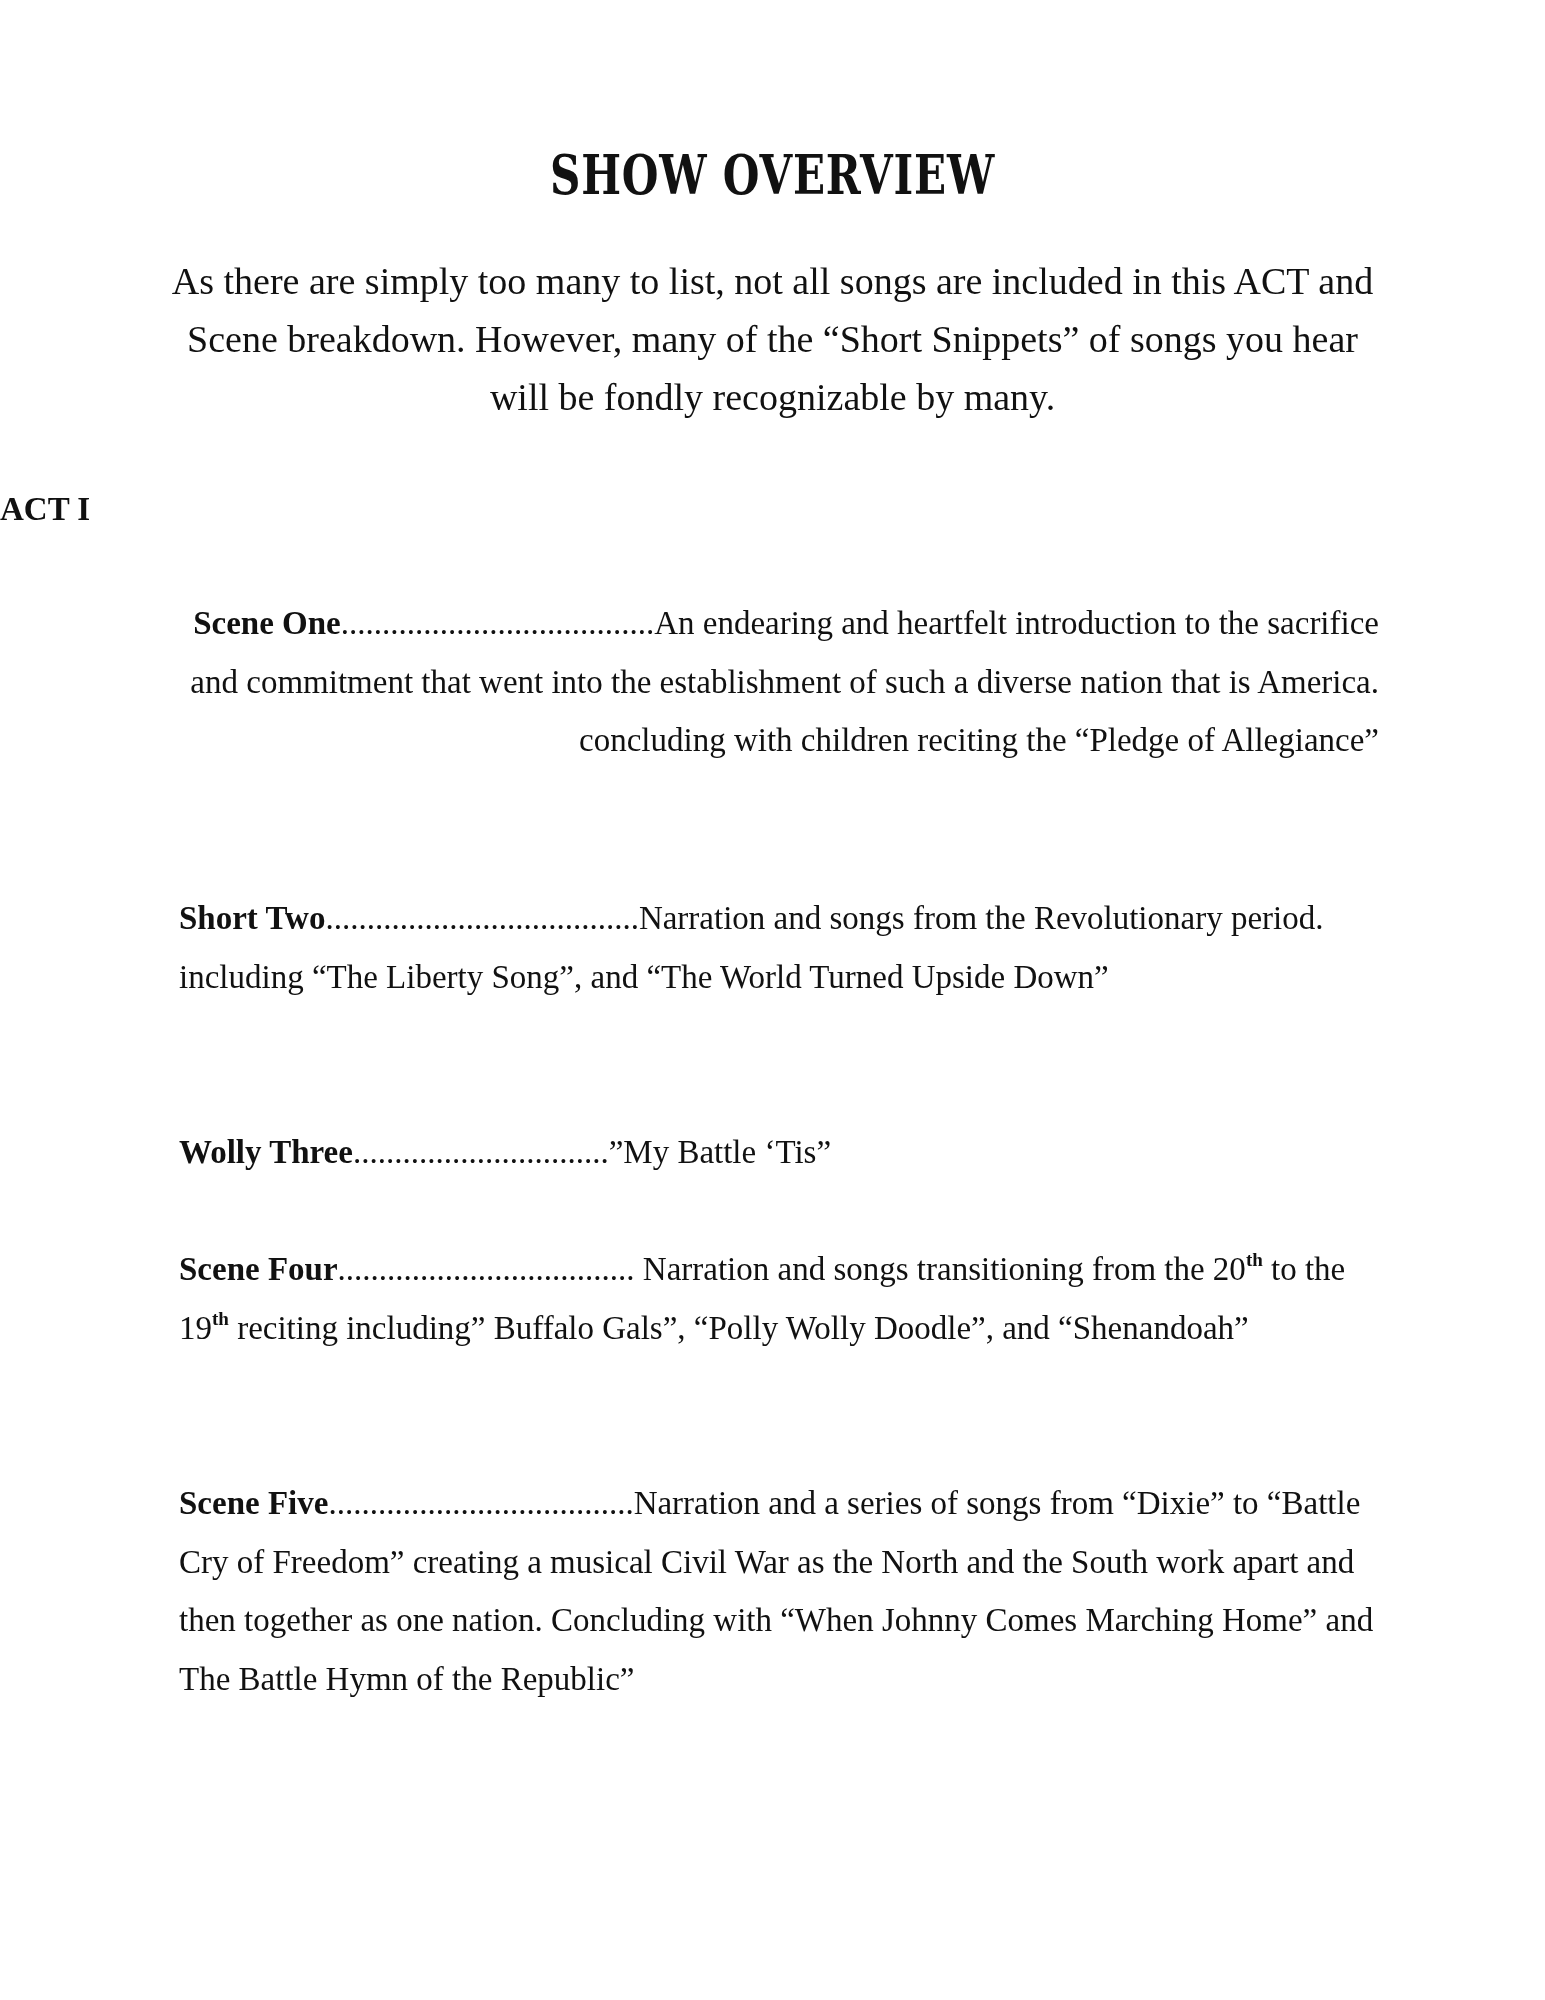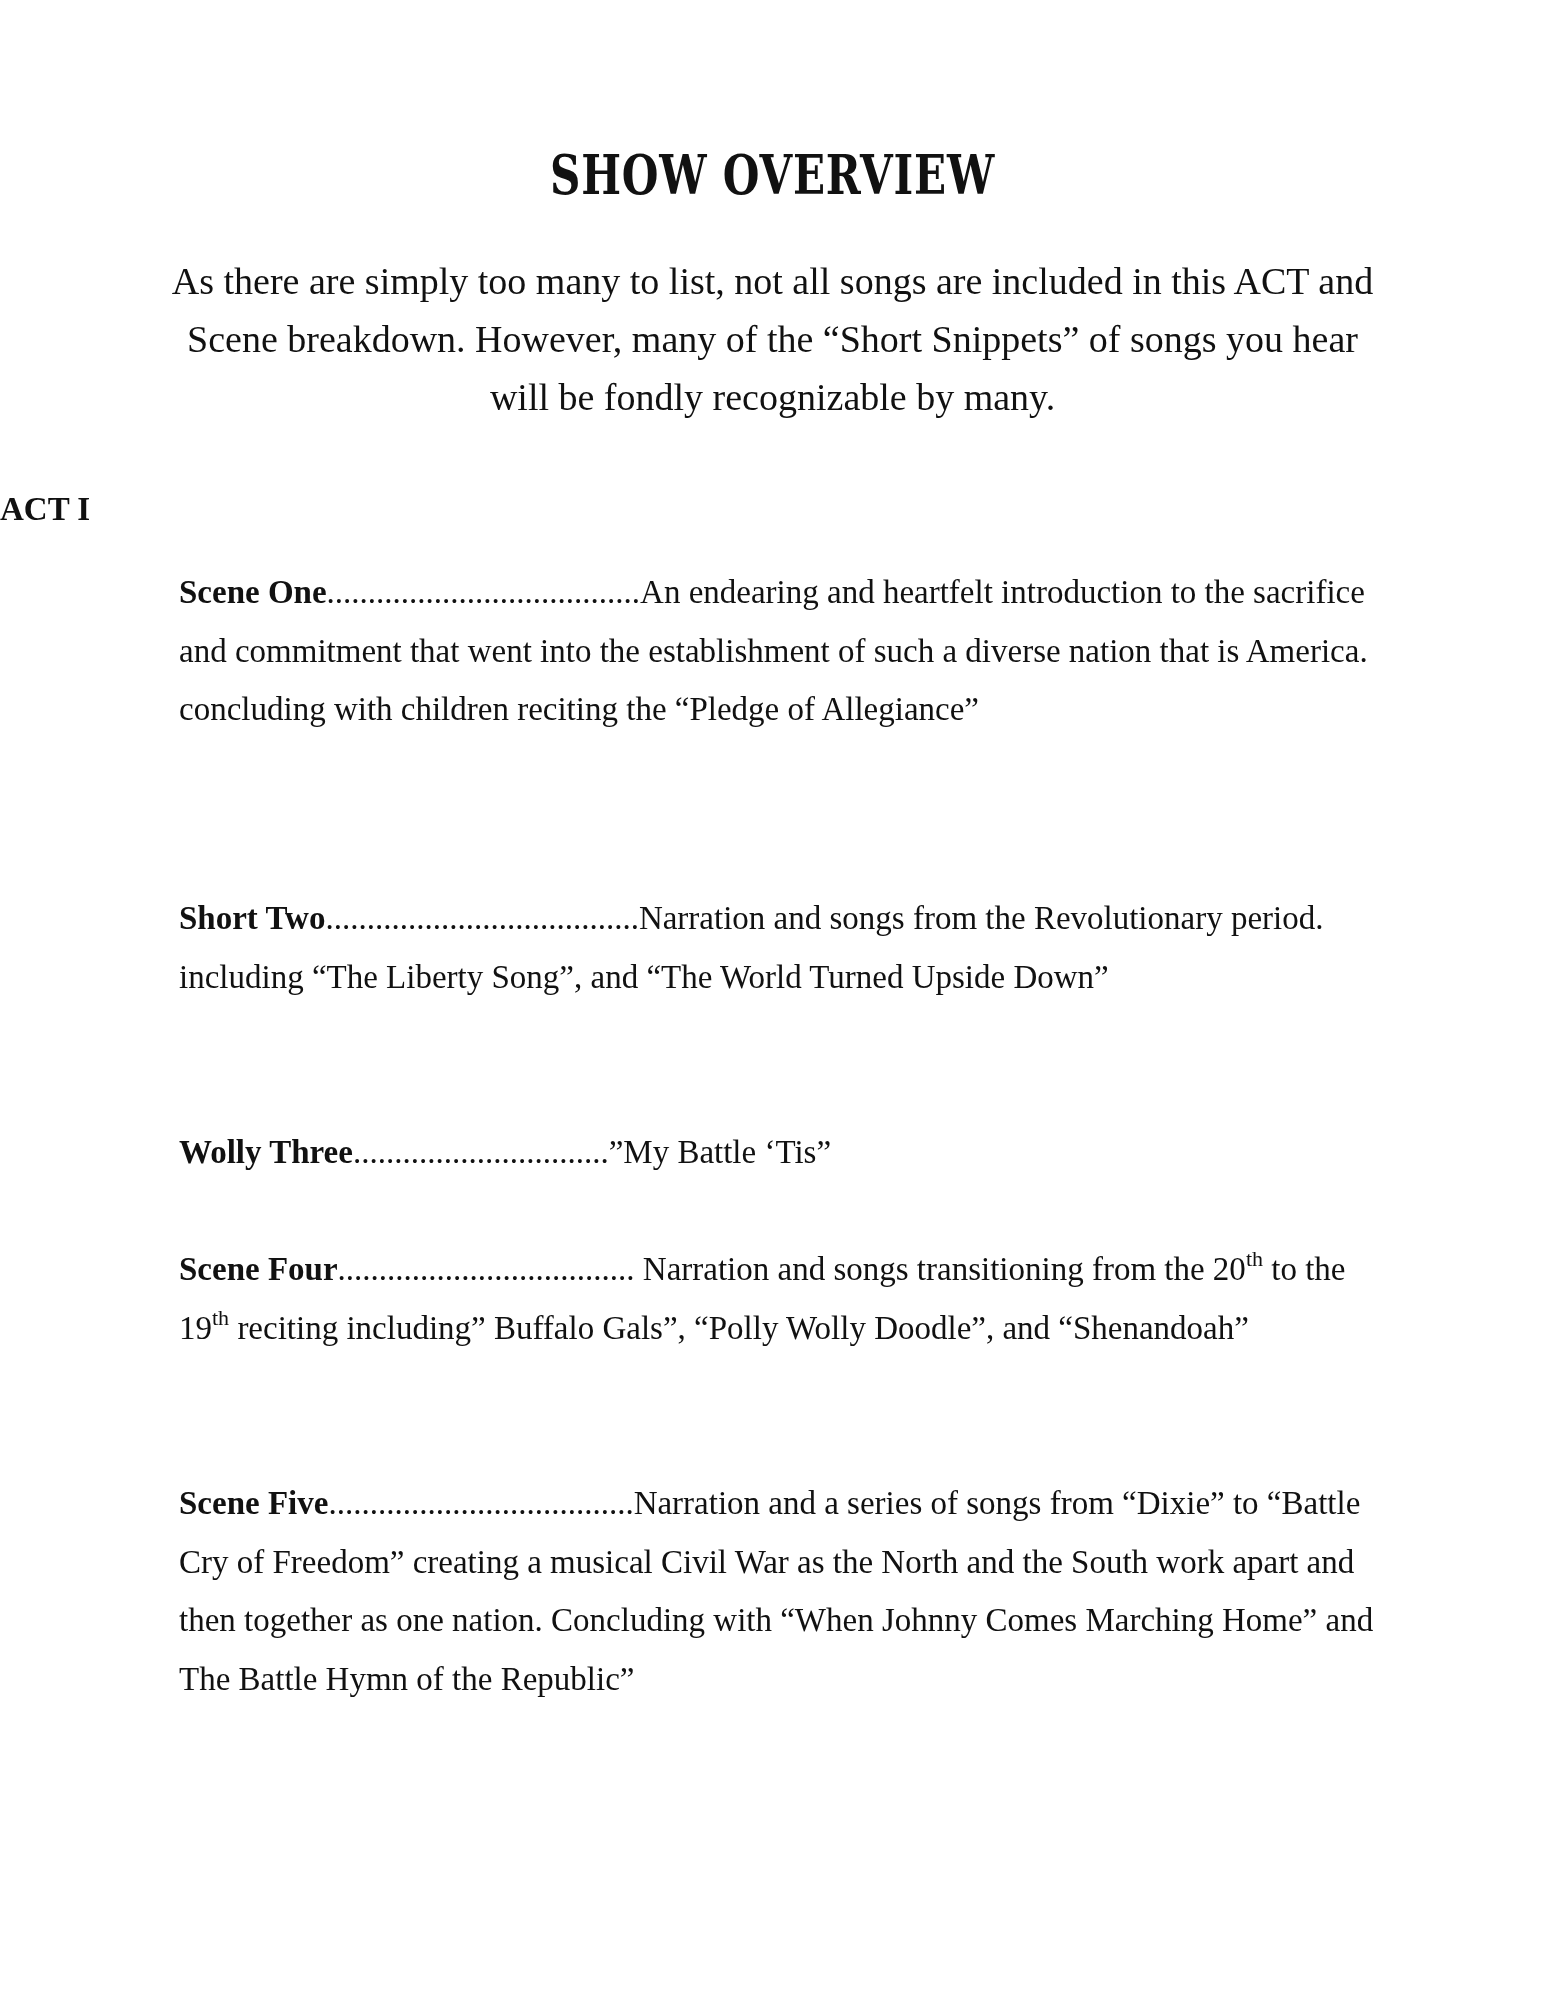--- a/index.html
+++ b/index.html
@@ -62,37 +62,38 @@
       left: 179px;
       width: 1200px;
       font-size: 33px;
       line-height: 58.5px;
       margin: 0;
     }
     .scene-name {
       font-weight: bold;
     }
     sup {
-      font-size: 22px;
+      font-size: 19px;
       line-height: 0;
       vertical-align: 14px;
+      font-weight: bold;
     }
   </style>
 </head>
 <body>
 
 <div class="page">
 
   <h1 class="title">SHOW OVERVIEW</h1>
 
   <p class="intro">As there are simply too many to list, not all songs are included in this ACT and Scene breakdown. However, many of the “Short Snippets” of songs you hear will be fondly recognizable by many.</p>
 
   <h2 class="act-heading">ACT I</h2>
 
-  <p class="scene" style="top:563px;"><span class="scene-name">Scene One</span><span>......................................</span><span>An endearing and heartfelt introduction to the sacrifice and commitment that went into the establishment of such a diverse nation that is America. concluding with children reciting the “Pledge of Allegiance”</span></p>
+  <p class="scene" style="top:594px;text-align:right;"><span class="scene-name">Scene One</span><span>......................................</span><span>An endearing and heartfelt introduction to the sacrifice and commitment that went into the establishment of such a diverse nation that is America. concluding with children reciting the “Pledge of Allegiance”</span></p>
 
   <p class="scene" style="top:889px;"><span class="scene-name">Short Two</span><span>......................................</span><span>Narration and songs from the Revolutionary period. including “The Liberty Song”, and “The World Turned Upside Down”</span></p>
 
   <p class="scene" style="top:1123px;"><span class="scene-name">Wolly Three</span><span>...............................</span><span>”My Battle ‘Tis”</span></p>
 
   <p class="scene" style="top:1240px;"><span class="scene-name">Scene Four</span><span>....................................</span><span> Narration and songs transitioning from the 20</span><sup>th</sup><span> to the 19</span><sup>th</sup><span> reciting including” Buffalo Gals”, “Polly Wolly Doodle”, and “Shenandoah”</span></p>
 
   <p class="scene" style="top:1474px;"><span class="scene-name">Scene Five</span><span>.....................................</span><span>Narration and a series of songs from “Dixie” to “Battle Cry of Freedom” creating a musical Civil War as the North and the South work apart and then together as one nation. Concluding with “When Johnny Comes Marching Home” and The Battle Hymn of the Republic”</span></p>
 
 </div>

